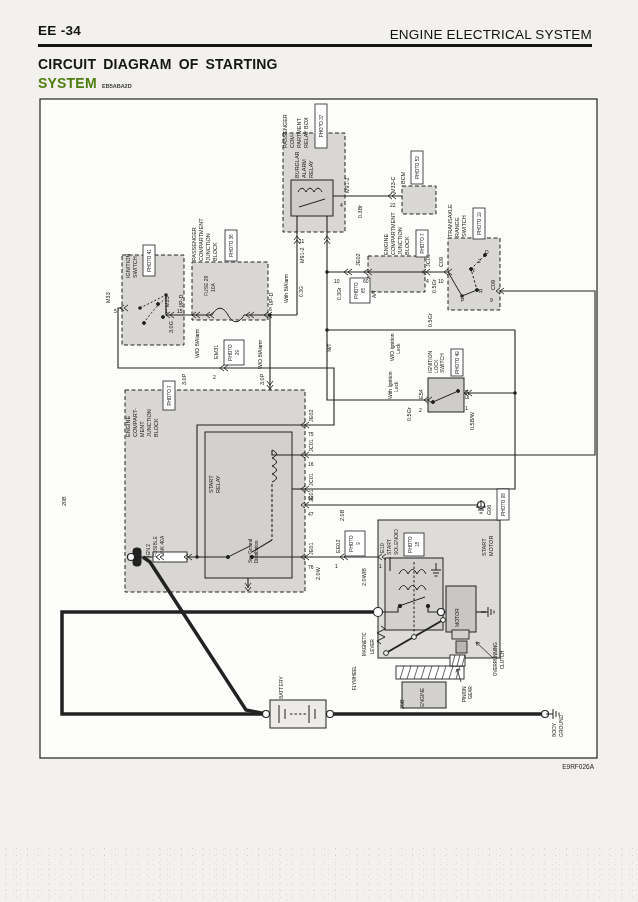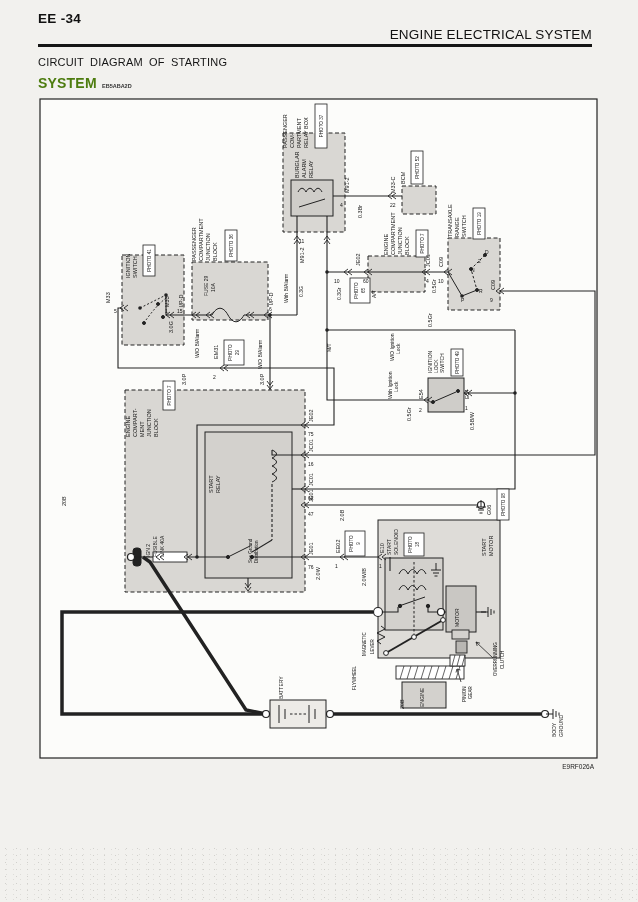--- a/index.html
+++ b/index.html
@@ -1,21 +1,21 @@
 <!DOCTYPE html>
 <html><head>
 <meta charset="utf-8">
 <style>
   html,body{margin:0;padding:0;width:638px;height:902px;overflow:hidden;
     background:#f2f1ee;font-family:"Liberation Sans",sans-serif;position:relative}
   .abs{position:absolute}
-  .hdr-left{left:38px;top:11px;font-size:13.5px;font-weight:bold;color:#111;letter-spacing:.3px}
+  .hdr-left{left:38px;top:23px;font-size:13.5px;font-weight:bold;color:#111;letter-spacing:.3px}
   .hdr-right{right:46px;top:27px;font-size:13.5px;font-weight:normal;color:#111;letter-spacing:.2px}
   .hdr-rule{left:38px;top:44px;width:554px;height:3px;background:#151515}
-  .title1{left:38px;top:56px;font-size:11px;font-weight:normal;color:#151515;word-spacing:3px;letter-spacing:.2px}
+  .title1{left:38px;top:56px;font-size:14px;font-weight:bold;color:#151515;word-spacing:3px;letter-spacing:.2px}
   .title2{left:38px;top:75px;font-size:14px;font-weight:bold;color:#4d7c0f;letter-spacing:.2px}
   .title-code{left:102px;top:83px;font-size:5.5px;font-weight:bold;color:#333}
   .fig-code{right:44px;top:763px;font-size:6.5px;color:#222}
   svg{position:absolute;left:0;top:0}
   svg text{font-family:"Liberation Sans",sans-serif;fill:#161616}
   .speckle{left:0;top:845px;width:638px;height:57px;opacity:.45;
     background-image:radial-gradient(#aba9a5 .7px, transparent .9px),
                      radial-gradient(#c7c5c1 .6px, transparent .8px);
     background-size:11px 7px,7px 5px;background-position:0 0,3px 2px}
 </style>

